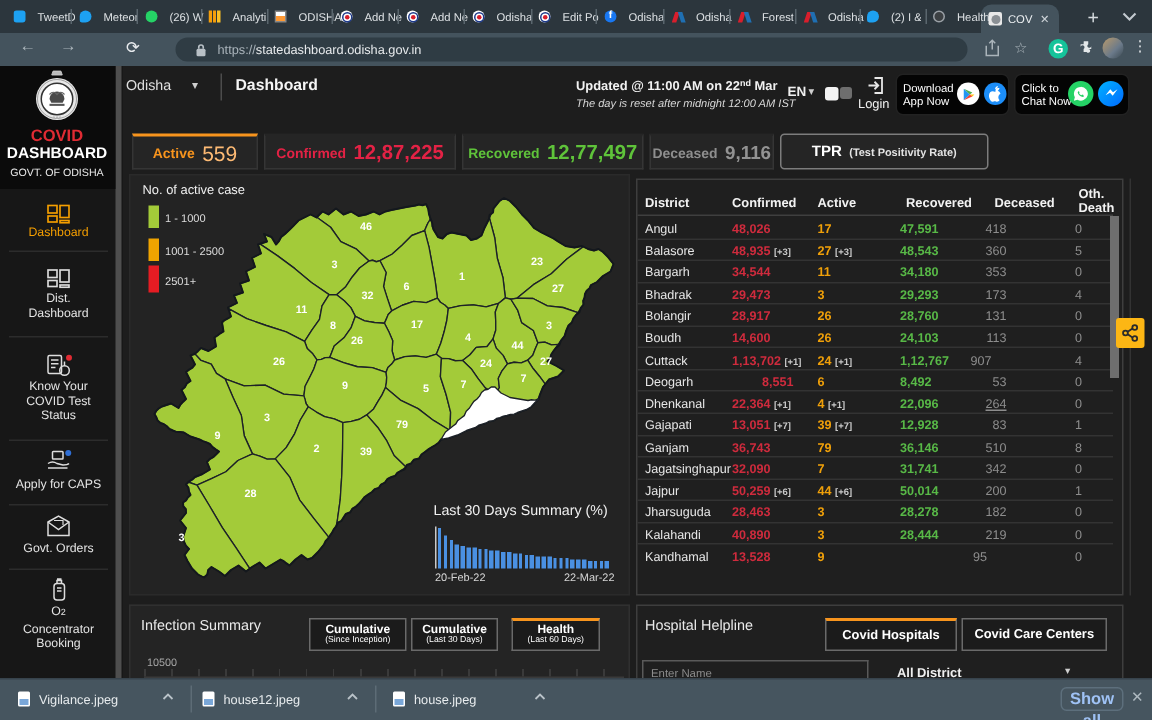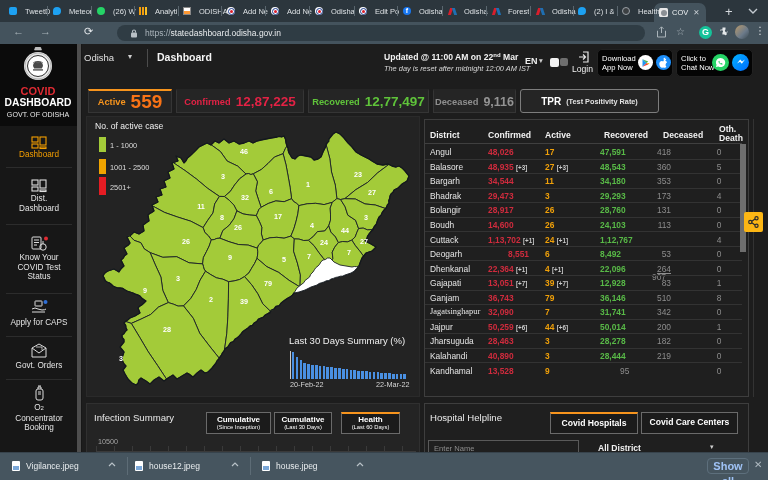--- a/index.html
+++ b/index.html
@@ -273,21 +273,21 @@
 <svg class="abs" style="left:715px;top:57px" width="11" height="11" viewBox="0 0 24 24">
       <path fill="#fff" d="M12 2a10 10 0 0 0-8.6 15L2 22l5.2-1.4A10 10 0 1 0 12 2zm5 13.4c-.2.6-1.2 1.2-1.7 1.2-.4.1-1 .1-1.6-.1-2.5-.8-4.7-3-5.8-5.3-.3-.7-.3-1.3-.1-1.7.2-.4.8-1.3 1.3-1.2.4 0 .7.8 1 1.4.2.4.1.7-.1 1-.2.2-.4.4-.2.8.6 1.1 1.6 2 2.8 2.5.3.1.5 0 .7-.2.5-.6.7-.9 1.1-.7.5.2 1.5.8 1.6 1 .2.3.2.9 0 1.3z"></path>
     </svg>
 <div class="abs" style="left:732px;top:54px;width:17px;height:17px;background:linear-gradient(135deg,#00b2ff,#006aff);border-radius:50%;"></div>
 <svg class="abs" style="left:735.5px;top:58px" width="10" height="9" viewBox="0 0 10 9">
       <path fill="#fff" d="M1 5.5 L4.2 1.5 L6 3.5 L9 1.5 L5.8 5.8 L4 3.8 Z"></path>
     </svg>
 
 <div class="chip" style="left:88px;width:84px;border-top:2px solid #f7941d;">
       <span style="color:#f7941d;font-size:9.3px;font-weight:bold;">Active</span>
-      <span style="color:#f97316;font-size:19px;font-weight:bold;">559</span>
+      <span style="color:#fdba74;font-size:14px;font-weight:normal;">559</span>
     </div>
 <div class="chip" style="left:176px;width:128px;">
       <span style="color:#e32245;font-size:9.3px;font-weight:bold;">Confirmed</span>
       <span style="color:#e32245;font-size:13.5px;font-weight:bold;">12,87,225</span>
     </div>
 <div class="chip" style="left:308px;width:121px;">
       <span style="color:#5fc33a;font-size:9.3px;font-weight:bold;">Recovered</span>
       <span style="color:#5fc33a;font-size:13.5px;font-weight:bold;">12,77,497</span>
     </div>
 <div class="chip" style="left:433px;width:83px;">
@@ -449,21 +449,21 @@
 <div class="abs" style="left:488px;top:220.0px;color:#cf2b3d;font-size:8.4px;font-weight:bold;">14,600</div>
 <div class="abs" style="left:545px;top:220.0px;color:#f0a009;font-size:8.4px;font-weight:bold;">26</div>
 <div class="abs" style="left:600px;top:220.0px;color:#58b947;font-size:8.4px;font-weight:bold;">24,103</div>
 <div class="abs" style="left:647px;top:220.0px;width:24px;text-align:right;color:#8d8d8d;font-size:8.4px;">113</div>
 <div class="abs" style="left:705px;top:220.0px;width:28px;text-align:center;color:#8d8d8d;font-size:8.4px;">0</div>
 <div class="abs" style="left:425px;top:231.3px;width:317px;height:1px;background:#333;"></div>
 <div class="abs" style="left:430px;top:234.5px;color:#e6e6e6;font-size:8.4px;">Cuttack</div>
 <div class="abs" style="left:488px;top:234.5px;color:#cf2b3d;font-size:8.4px;font-weight:bold;">1,13,702 <span style="color:#c9c9c9;font-size:6.3px;">[+1]</span></div>
 <div class="abs" style="left:545px;top:234.5px;color:#f0a009;font-size:8.4px;font-weight:bold;">24 <span style="color:#c9c9c9;font-size:6.3px;">[+1]</span></div>
 <div class="abs" style="left:600px;top:234.5px;color:#58b947;font-size:8.4px;font-weight:bold;">1,12,767</div>
-<div class="abs" style="left:647px;top:234.5px;width:24px;text-align:center;color:#8d8d8d;font-size:8.4px;margin-top:37px;">907</div>
+<div class="abs" style="left:647px;top:234.5px;width:24px;text-align:left;color:#8d8d8d;font-size:8.4px;">907</div>
 <div class="abs" style="left:705px;top:234.5px;width:28px;text-align:center;color:#8d8d8d;font-size:8.4px;">4</div>
 <div class="abs" style="left:425px;top:245.9px;width:317px;height:1px;background:#333;"></div>
 <div class="abs" style="left:430px;top:249.1px;color:#e6e6e6;font-size:8.4px;">Deogarh</div>
 <div class="abs" style="left:488px;top:249.1px;color:#cf2b3d;font-size:8.4px;font-weight:bold;padding-left:20px;">8,551</div>
 <div class="abs" style="left:545px;top:249.1px;color:#f0a009;font-size:8.4px;font-weight:bold;">6</div>
 <div class="abs" style="left:600px;top:249.1px;color:#58b947;font-size:8.4px;font-weight:bold;">8,492</div>
 <div class="abs" style="left:647px;top:249.1px;width:24px;text-align:right;color:#8d8d8d;font-size:8.4px;">53</div>
 <div class="abs" style="left:705px;top:249.1px;width:28px;text-align:center;color:#8d8d8d;font-size:8.4px;">0</div>
 <div class="abs" style="left:425px;top:260.4px;width:317px;height:1px;background:#333;"></div>
 <div class="abs" style="left:430px;top:263.6px;color:#e6e6e6;font-size:8.4px;">Dhenkanal</div>
@@ -480,21 +480,21 @@
 <div class="abs" style="left:647px;top:278.2px;width:24px;text-align:right;color:#8d8d8d;font-size:8.4px;">83</div>
 <div class="abs" style="left:705px;top:278.2px;width:28px;text-align:center;color:#8d8d8d;font-size:8.4px;">1</div>
 <div class="abs" style="left:425px;top:289.5px;width:317px;height:1px;background:#333;"></div>
 <div class="abs" style="left:430px;top:292.7px;color:#e6e6e6;font-size:8.4px;">Ganjam</div>
 <div class="abs" style="left:488px;top:292.7px;color:#cf2b3d;font-size:8.4px;font-weight:bold;">36,743</div>
 <div class="abs" style="left:545px;top:292.7px;color:#f0a009;font-size:8.4px;font-weight:bold;">79</div>
 <div class="abs" style="left:600px;top:292.7px;color:#58b947;font-size:8.4px;font-weight:bold;">36,146</div>
 <div class="abs" style="left:647px;top:292.7px;width:24px;text-align:right;color:#8d8d8d;font-size:8.4px;">510</div>
 <div class="abs" style="left:705px;top:292.7px;width:28px;text-align:center;color:#8d8d8d;font-size:8.4px;">8</div>
 <div class="abs" style="left:425px;top:304.1px;width:317px;height:1px;background:#333;"></div>
-<div class="abs" style="left:430px;top:307.3px;color:#e6e6e6;font-size:8.4px;font-family:Liberation Serif, serif;">Jagatsinghapur</div>
+<div class="abs" style="left:430px;top:307.3px;color:#e6e6e6;font-size:8.4px;">Jagatsinghapur</div>
 <div class="abs" style="left:488px;top:307.3px;color:#cf2b3d;font-size:8.4px;font-weight:bold;">32,090</div>
 <div class="abs" style="left:545px;top:307.3px;color:#f0a009;font-size:8.4px;font-weight:bold;">7</div>
 <div class="abs" style="left:600px;top:307.3px;color:#58b947;font-size:8.4px;font-weight:bold;">31,741</div>
 <div class="abs" style="left:647px;top:307.3px;width:24px;text-align:right;color:#8d8d8d;font-size:8.4px;">342</div>
 <div class="abs" style="left:705px;top:307.3px;width:28px;text-align:center;color:#8d8d8d;font-size:8.4px;">0</div>
 <div class="abs" style="left:425px;top:318.6px;width:317px;height:1px;background:#333;"></div>
 <div class="abs" style="left:430px;top:321.8px;color:#e6e6e6;font-size:8.4px;">Jajpur</div>
 <div class="abs" style="left:488px;top:321.8px;color:#cf2b3d;font-size:8.4px;font-weight:bold;">50,259 <span style="color:#c9c9c9;font-size:6.3px;">[+6]</span></div>
 <div class="abs" style="left:545px;top:321.8px;color:#f0a009;font-size:8.4px;font-weight:bold;">44 <span style="color:#c9c9c9;font-size:6.3px;">[+6]</span></div>
 <div class="abs" style="left:600px;top:321.8px;color:#58b947;font-size:8.4px;font-weight:bold;">50,014</div>
@@ -512,21 +512,21 @@
 <div class="abs" style="left:488px;top:350.9px;color:#cf2b3d;font-size:8.4px;font-weight:bold;">40,890</div>
 <div class="abs" style="left:545px;top:350.9px;color:#f0a009;font-size:8.4px;font-weight:bold;">3</div>
 <div class="abs" style="left:600px;top:350.9px;color:#58b947;font-size:8.4px;font-weight:bold;">28,444</div>
 <div class="abs" style="left:647px;top:350.9px;width:24px;text-align:right;color:#8d8d8d;font-size:8.4px;">219</div>
 <div class="abs" style="left:705px;top:350.9px;width:28px;text-align:center;color:#8d8d8d;font-size:8.4px;">0</div>
 <div class="abs" style="left:425px;top:362.3px;width:317px;height:1px;background:#333;"></div>
 <div class="abs" style="left:430px;top:365.5px;color:#e6e6e6;font-size:8.4px;">Kandhamal</div>
 <div class="abs" style="left:488px;top:365.5px;color:#cf2b3d;font-size:8.4px;font-weight:bold;">13,528</div>
 <div class="abs" style="left:545px;top:365.5px;color:#f0a009;font-size:8.4px;font-weight:bold;">9</div>
 <div class="abs" style="left:600px;top:365.5px;color:#58b947;font-size:8.4px;font-weight:bold;margin-top:40px;">13,424</div>
-<div class="abs" style="left:620px;top:365.5px;width:24px;text-align:left;color:#8d8d8d;font-size:8.4px;">95</div>
+<div class="abs" style="left:634px;top:365.5px;width:24px;text-align:right;color:#8d8d8d;font-size:8.4px;">95</div>
 <div class="abs" style="left:705px;top:365.5px;width:28px;text-align:center;color:#8d8d8d;font-size:8.4px;">0</div>
 <div class="abs" style="left:740px;top:144px;width:6px;height:108px;background:#6e6e6e;"></div>
 <div class="abs" style="left:753px;top:119px;width:1px;height:278px;background:#333;"></div>
 <div class="abs" style="left:744px;top:212px;width:19px;height:20px;background:#fcb614;border-radius:2px;"></div>
 <svg class="abs" style="left:748px;top:216px" width="11" height="12" viewBox="0 0 11 12">
       <g fill="none" stroke="#2b2b2b" stroke-width="1.2">
         <circle cx="8.5" cy="2.3" r="1.6"></circle>
         <circle cx="2.3" cy="6" r="1.6"></circle>
         <circle cx="8.5" cy="9.7" r="1.6"></circle>
         <path d="M3.8 5.2 L7 3 M3.8 6.8 L7 9"></path>

